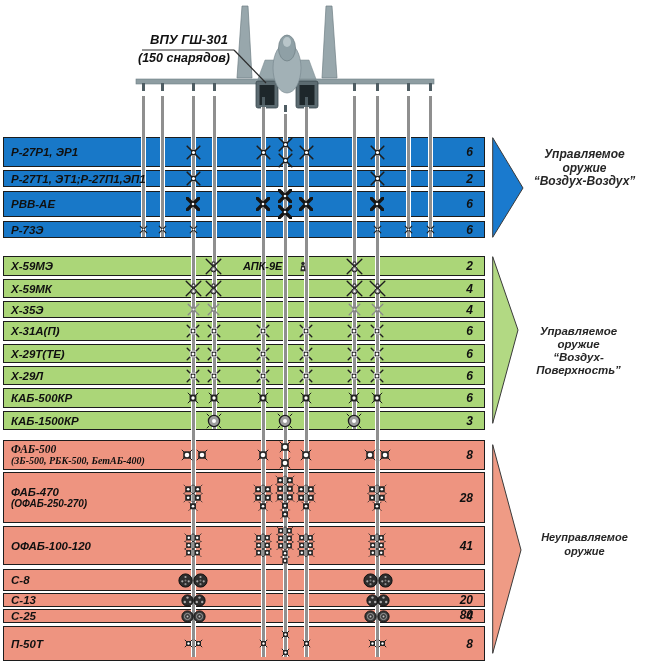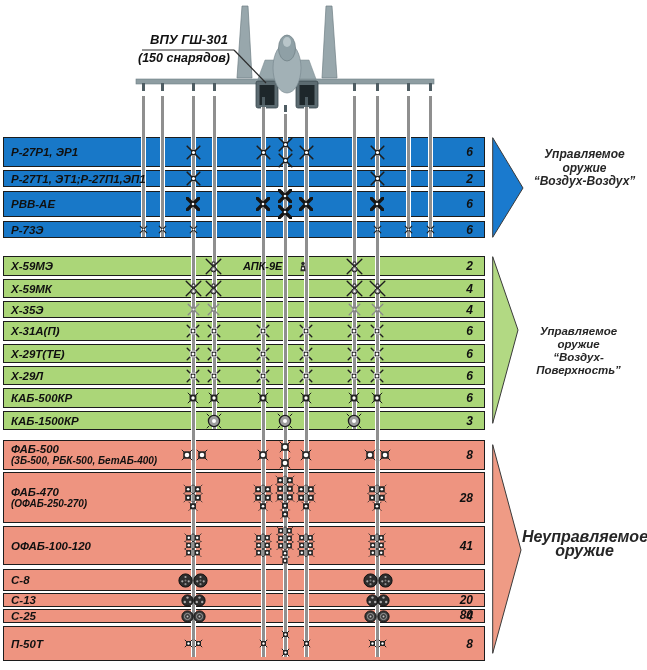--- a/index.html
+++ b/index.html
@@ -154,21 +154,21 @@
       </div>
       <div class="count" style="left: 431px; top: 388px; height: 20px;">6</div>
       <div class="row" style="top: 411px; height: 19px; background: rgb(171, 214, 120);"></div>
       <div class="wlabel" style="left: 11px; top: 411px; height: 19px;">
         <div>
           <div class="l1">КАБ-1500КР</div>
         </div>
       </div>
       <div class="count" style="left: 431px; top: 411px; height: 19px;">3</div>
       <div class="row" style="top: 440px; height: 30px; background: rgb(238, 148, 128);"></div>
-      <div class="wlabel" style="left: 11px; top: 440px; height: 30px;">
+      <div class="wlabel" style="left: 11px; top: 440px; height: 30px; font-family: Liberation Serif, serif;">
         <div>
           <div class="l1">ФАБ-500</div>
           <div class="l2">(3Б-500, РБК-500, БетАБ-400)</div>
         </div>
       </div>
       <div class="count" style="left: 431px; top: 440px; height: 30px;">8</div>
       <div class="row" style="top: 472px; height: 51px; background: rgb(238, 148, 128);"></div>
       <div class="wlabel" style="left: 11px; top: 472px; height: 51px;">
         <div>
           <div class="l1">ФАБ-470</div>
@@ -1552,18 +1552,18 @@
         <div>Управляемое</div>
         <div>оружие</div>
         <div>“Воздух-</div>
         <div>Поверхность”</div>
       </div>
       <div style="position: absolute; left: 492px; top: 444px; z-index: 1;">
         <svg width="30" height="210" viewBox="0 0 30 210">
           <polygon points="0.7,0.7 29,106 0.7,209.3" fill="#ef9b85" stroke="#3a3a3a" stroke-width="1"></polygon>
         </svg>
       </div>
-      <div class="arrowtxt" style="left: 522px; top: 530px; width: 125px; line-height: 14px; font-size: 16px;">
+      <div class="arrowtxt" style="left: 522px; top: 530px; width: 125px; line-height: 14px; font-size: 11px;">
         <div>Неуправляемое</div>
         <div>оружие</div>
       </div>
     </div>
 </div>
 
 </body></html>

